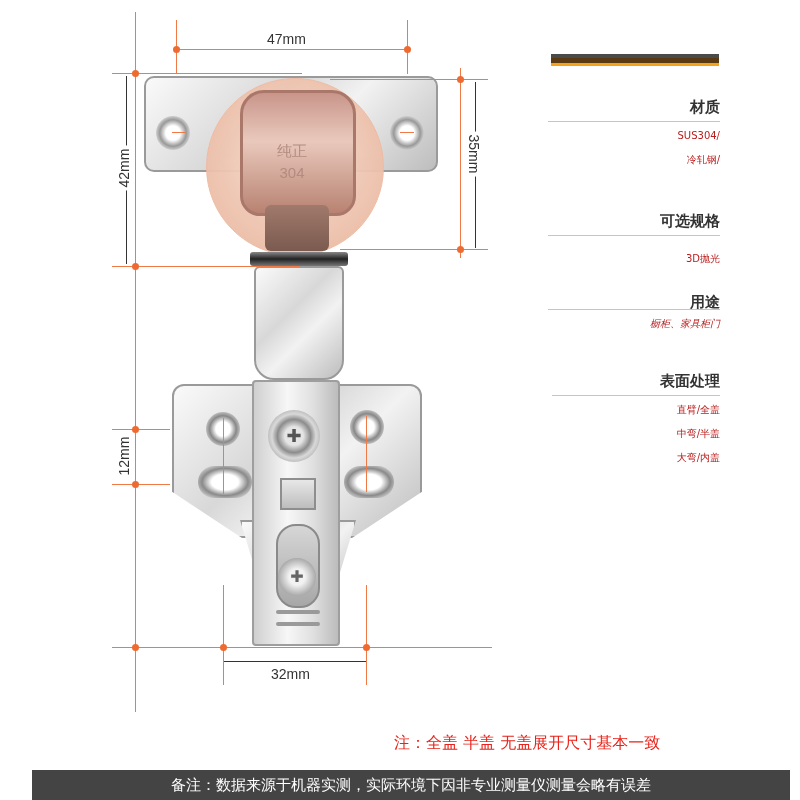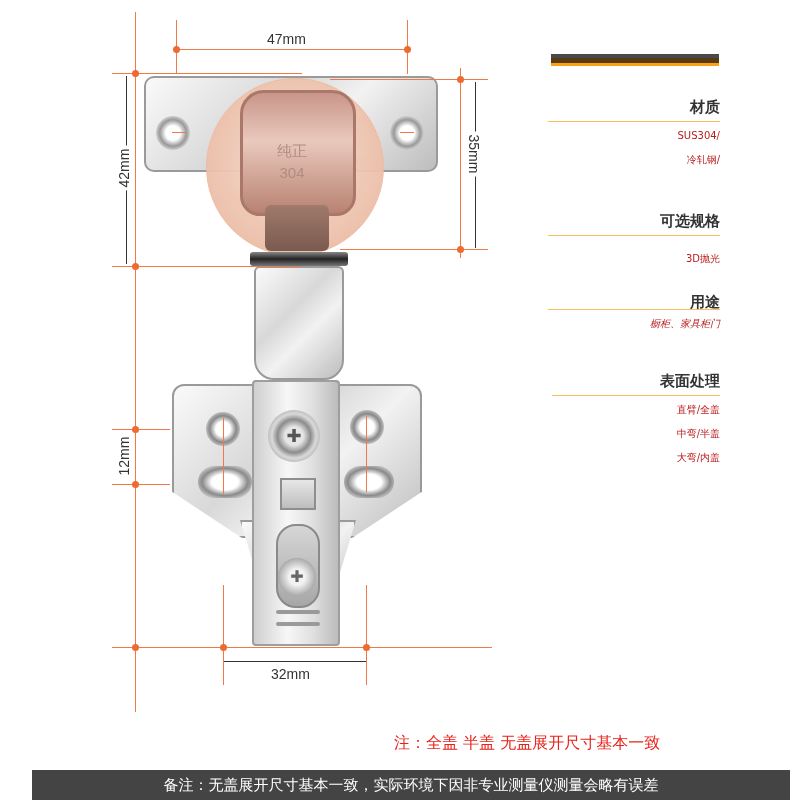--- a/index.html
+++ b/index.html
@@ -148,13 +148,13 @@
   </div>
   <div class="spec-rule" style="left:552px;top:395px;width:168px;"></div>
   <div class="spec" style="top:398px;margin-left:32px;">
     <div class="spec-val">直臂/全盖</div>
     <div class="spec-val">中弯/半盖</div>
     <div class="spec-val">大弯/内盖</div>
   </div>
 </div>
 
 <div class="note-red">注：全盖 半盖 无盖展开尺寸基本一致</div>
-<div class="footer">备注：无盖展开尺寸基本一致，实际环境下因非专业测量仪测量会略有误差</div>
+<div class="footer">备注：数据来源于机器实测，实际环境下因非专业测量仪测量会略有误差</div>
 
 </body></html>

